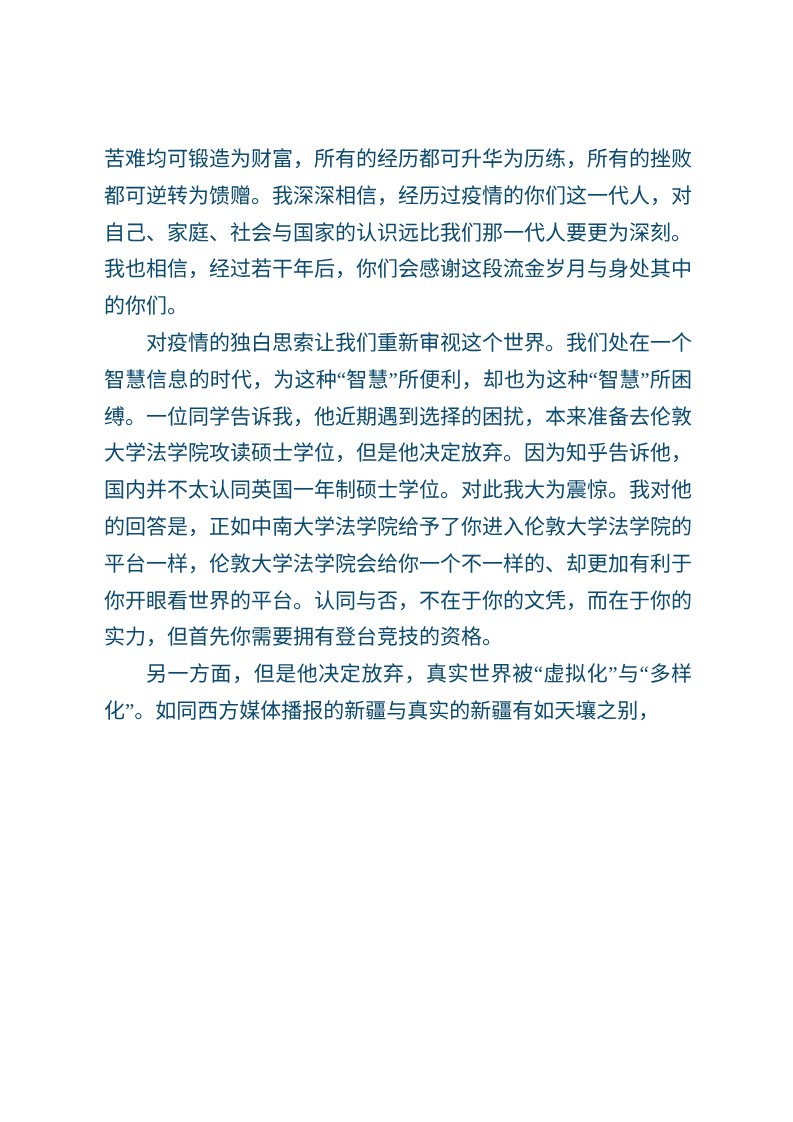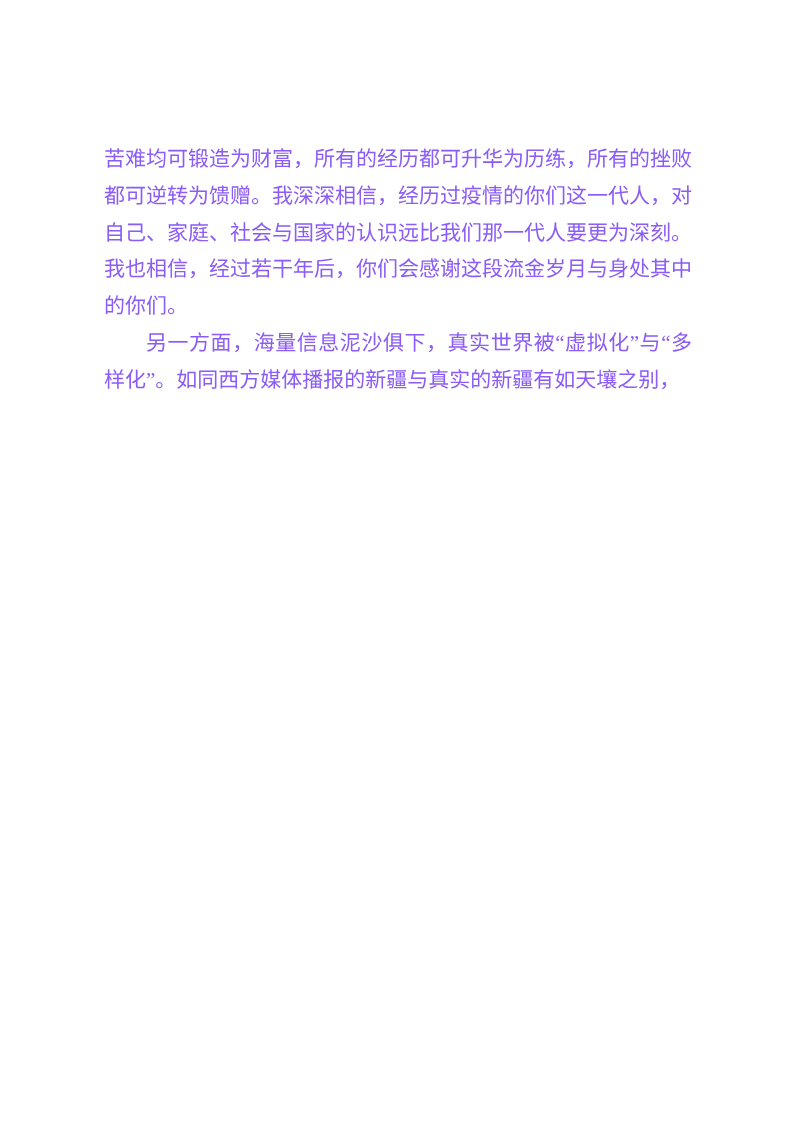--- a/index.html
+++ b/index.html
@@ -15,34 +15,35 @@
     overflow: hidden;
   }
   .doc-body {
     position: absolute;
     left: 104px;
     top: 141px;
     width: 588px;
     font-family: "Liberation Serif", "DejaVu Serif", serif;
     font-size: 21px;
     line-height: 36.8px;
-    color: #8b5cf6;
+    color: #0c4a6e;
     text-align: justify;
     text-justify: inter-character;
     letter-spacing: 0;
   }
   .doc-body p {
     margin: 0;
     padding: 0;
   }
   .doc-body p.indent {
     text-indent: 42px;
   }
 </style>
 </head>
 <body>
 
 <div class="page">
   <div class="doc-body">
     <p>苦难均可锻造为财富，所有的经历都可升华为历练，所有的挫败都可逆转为馈赠。我深深相信，经历过疫情的你们这一代人，对自己、家庭、社会与国家的认识远比我们那一代人要更为深刻。我也相信，经过若干年后，你们会感谢这段流金岁月与身处其中的你们。</p>
-    <p class="indent">另一方面，海量信息泥沙俱下，真实世界被“虚拟化”与“多样化”。如同西方媒体播报的新疆与真实的新疆有如天壤之别，</p>
+    <p class="indent">对疫情的独白思索让我们重新审视这个世界。我们处在一个智慧信息的时代，为这种“智慧”所便利，却也为这种“智慧”所困缚。一位同学告诉我，他近期遇到选择的困扰，本来准备去伦敦大学法学院攻读硕士学位，但是他决定放弃。因为知乎告诉他，国内并不太认同英国一年制硕士学位。对此我大为震惊。我对他的回答是，正如中南大学法学院给予了你进入伦敦大学法学院的平台一样，伦敦大学法学院会给你一个不一样的、却更加有利于你开眼看世界的平台。认同与否，不在于你的文凭，而在于你的实力，但首先你需要拥有登台竞技的资格。</p>
+    <p class="indent">另一方面，但是他决定放弃，真实世界被“虚拟化”与“多样化”。如同西方媒体播报的新疆与真实的新疆有如天壤之别，</p>
   </div>
 </div>
 
 </body></html>

